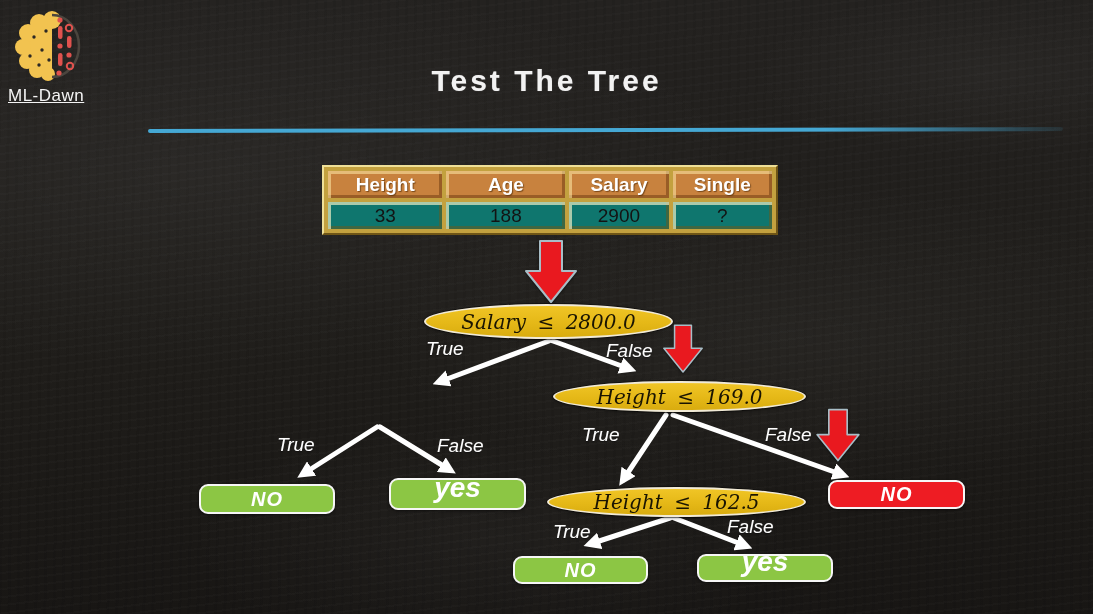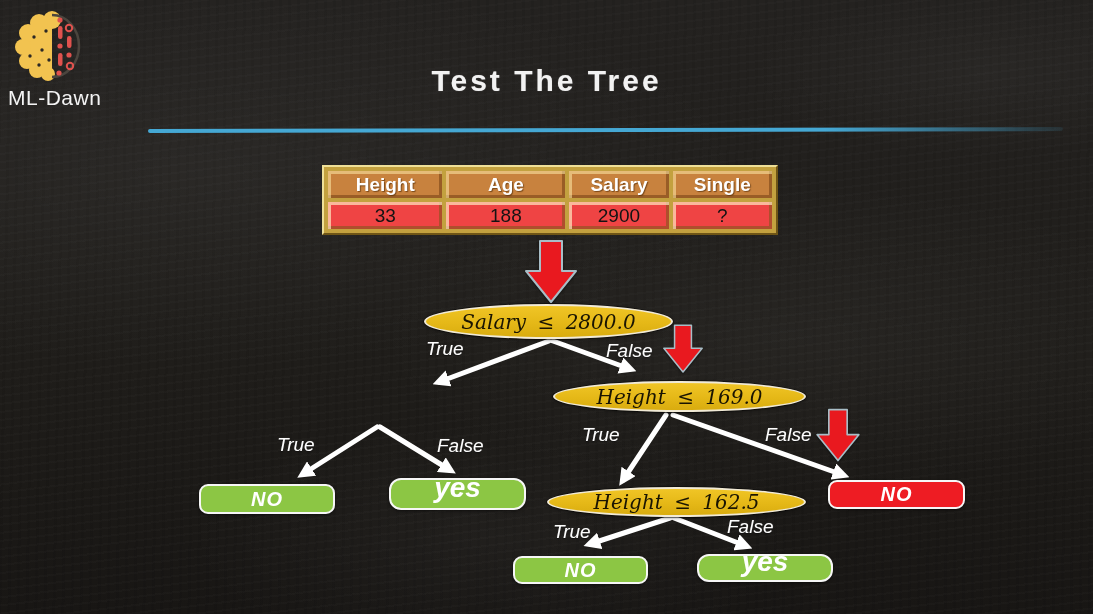--- a/index.html
+++ b/index.html
@@ -12,21 +12,21 @@
       radial-gradient(ellipse 700px 260px at 72% 55%, rgba(255,255,255,.035), transparent 60%),
       radial-gradient(ellipse 520px 200px at 45% 88%, rgba(255,255,255,.03), transparent 60%),
       radial-gradient(ellipse 400px 140px at 90% 12%, rgba(255,255,255,.03), transparent 60%),
       repeating-linear-gradient(173deg, rgba(255,255,255,.015) 0 2px, transparent 2px 8px),
       repeating-linear-gradient(91deg, rgba(0,0,0,.07) 0 3px, transparent 3px 9px),
       linear-gradient(180deg, #242220 0%, #1f1d1a 60%, #181614 100%);
   }
   .abs{position:absolute;}
 
   
-  .brand-name{left:8px;top:86px;color:#f4f4f4;font-size:21px;letter-spacing:.5px;}
+  .brand-name{left:8px;top:86px;color:#f4f4f4;font-size:17px;letter-spacing:.5px;text-decoration:underline;}
   .page-title{
     left:0;top:64px;width:100%;text-align:center;
     font-family:Liberation Sans, sans-serif;font-size:30px;font-weight:bold;
     color:#f2f2f2;letter-spacing:3px;text-shadow:0 0 1px rgba(255,255,255,.35);
   }
   .divider{
     left:148px;top:128px;width:915px;height:4px;border-radius:3px;
     background:linear-gradient(to right,
       #45a8d4 0 74%, rgba(69,168,212,.75) 82%, rgba(69,168,212,.4) 92%, rgba(69,168,212,.1) 100%);
     transform:rotate(-.12deg);
@@ -42,21 +42,21 @@
   }
   .test-table .cell{
     display:flex;align-items:center;justify-content:center;font-size:19px;
   }
   .test-table .hcell{
     background:#c8823e;color:#fff;font-weight:bold;
     box-shadow:inset 3px 3px 0 rgba(255,236,170,.55), inset -3px -3px 0 rgba(96,48,8,.45);
     text-shadow:1px 1px 1px rgba(70,35,0,.6);
   }
   .test-table .vcell{
-    background:#ef4444;color:#131313;
+    background:#0f766e;color:#131313;
     box-shadow:inset 3px 3px 0 rgba(255,248,205,.65), inset -3px -3px 0 rgba(112,88,22,.5);
   }
   .test-data-caption{
     left:793px;top:180px;font-family:"Liberation Serif",serif;
     font-size:33px;font-weight:bold;font-style:italic;color:#fafafa;
     text-shadow:0 0 1px rgba(255,255,255,.3);
   }
 
   
   .connectors{left:0;top:0;pointer-events:none;}
@@ -69,21 +69,21 @@
   }
   .leaf{
     border-radius:9px;border:2px solid #f6f6f6;box-sizing:border-box;
     display:flex;align-items:center;justify-content:center;
     color:#fff;font-weight:bold;font-style:italic;
     box-shadow:0 1px 3px rgba(0,0,0,.5);
   }
   .leaf.green{background:#8cc644;}
   .leaf.red{background:#ee1c23;}
   .leaf-no{font-size:20px;letter-spacing:1px;}
-  .leaf-yes{font-size:28px;padding-bottom:12px;border-radius:12px;}
+  .leaf-yes{font-size:28px;padding-bottom:12px;}
   .edge-label{
     color:#fdfdfd;font-weight:normal;font-style:italic;font-size:19px;
     text-shadow:0 1px 1px rgba(0,0,0,.55), 0 0 1px rgba(255,255,255,.3);
   }
   .path-arrow{filter:drop-shadow(0 1px 1px rgba(0,0,0,.5));}
 </style>
 </head>
 <body>
 
 <div class="stage">

